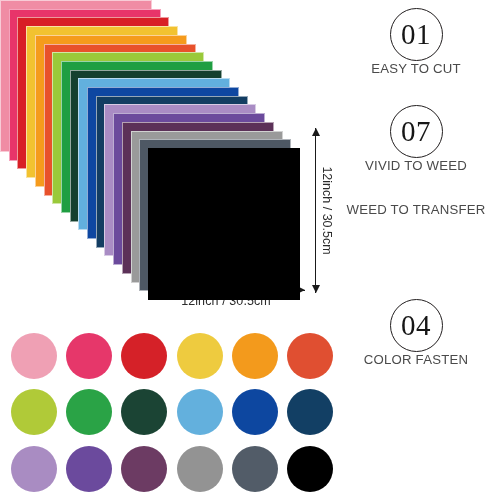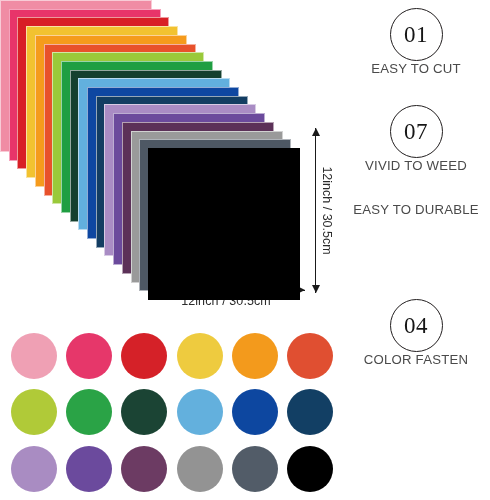--- a/index.html
+++ b/index.html
@@ -189,21 +189,21 @@
     height: 53px;
     border-radius: 50%;
     border: 1.4px solid #231f20;
     display: flex;
     align-items: center;
     justify-content: center;
     box-sizing: border-box;
   }
   .feature-badge-number {
     font-family: "Liberation Serif", serif;
-    font-size: 23px;
+    font-size: 29px;
     color: #161616;
     letter-spacing: 0.5px;
     line-height: 1;
   }
   .feature-label {
     font-size: 13.2px;
     color: #4a4a4a;
     letter-spacing: 0.2px;
     text-align: center;
     white-space: nowrap;
@@ -315,21 +315,21 @@
         </div>
         <div class="feature-label">EASY TO CUT</div>
       </div>
       <div class="feature-item">
         <div class="feature-badge">
           <span class="feature-badge-number">07</span>
         </div>
         <div class="feature-label">VIVID TO WEED</div>
       </div>
       <div class="feature-item">
-        <div class="feature-label">EASY TO DURABLE</div>
+        <div class="feature-label">WEED TO TRANSFER</div>
       </div>
       <div class="feature-item">
         <div class="feature-badge">
           <span class="feature-badge-number">04</span>
         </div>
         <div class="feature-label">COLOR FASTEN</div>
       </div>
     </div>
 
 </div>

